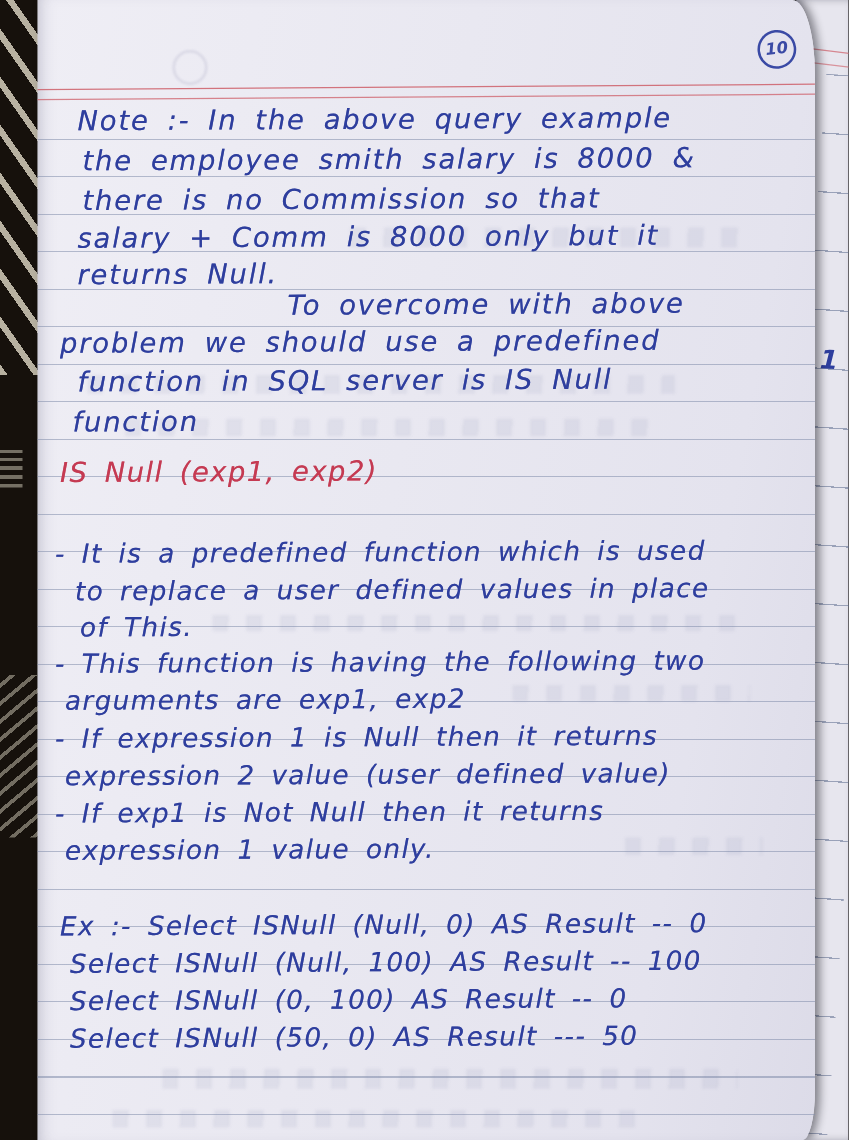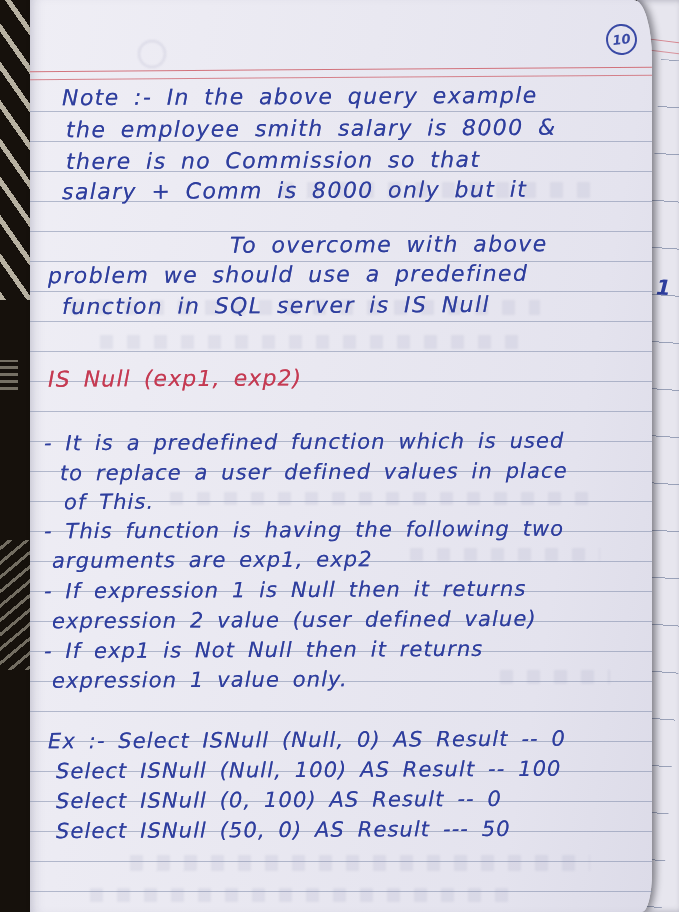--- a/index.html
+++ b/index.html
@@ -112,23 +112,25 @@
     <div class="ghost" style="left:140px;top:492px;width:420px;height:13px"></div>
     <div class="ghost" style="left:380px;top:548px;width:190px;height:13px"></div>
     <div class="ghost" style="left:470px;top:670px;width:110px;height:14px"></div>
     <div class="ghost" style="left:100px;top:855px;width:460px;height:16px"></div>
     <div class="ghost" style="left:60px;top:888px;width:420px;height:14px"></div>
 
     <div class="hw big" style="left:32px;top:84px">Note :- In the above query example</div>
     <div class="hw big" style="left:36px;top:116px">the employee smith salary is 8000 &amp;</div>
     <div class="hw big" style="left:36px;top:148px">there is no Commission so that</div>
     <div class="hw big" style="left:32px;top:178px">salary + Comm is 8000 only but it</div>
+    <div class="hw big" style="left:32px;top:208px">returns Null.</div>
     <div class="hw big" style="left:200px;top:232px">To overcome with above</div>
     <div class="hw big" style="left:18px;top:262px">problem we should use a predefined</div>
     <div class="hw big" style="left:32px;top:293px">function in SQL server is IS Null</div>
+    <div class="hw big" style="left:28px;top:326px">function</div>
 
     <div class="hw red" style="left:18px;top:366px;font-size:22px">IS Null (exp1, exp2)</div>
 
     <div class="hw" style="left:14px;top:430px">- It is a predefined function which is used</div>
     <div class="hw" style="left:30px;top:460px">to replace a user defined values in place</div>
     <div class="hw" style="left:34px;top:490px">of This.</div>
     <div class="hw" style="left:14px;top:518px">- This function is having the following two</div>
     <div class="hw" style="left:22px;top:548px">arguments are exp1, exp2</div>
     <div class="hw" style="left:14px;top:578px">- If expression 1 is Null then it returns</div>
     <div class="hw" style="left:22px;top:608px">expression 2 value (user defined value)</div>

